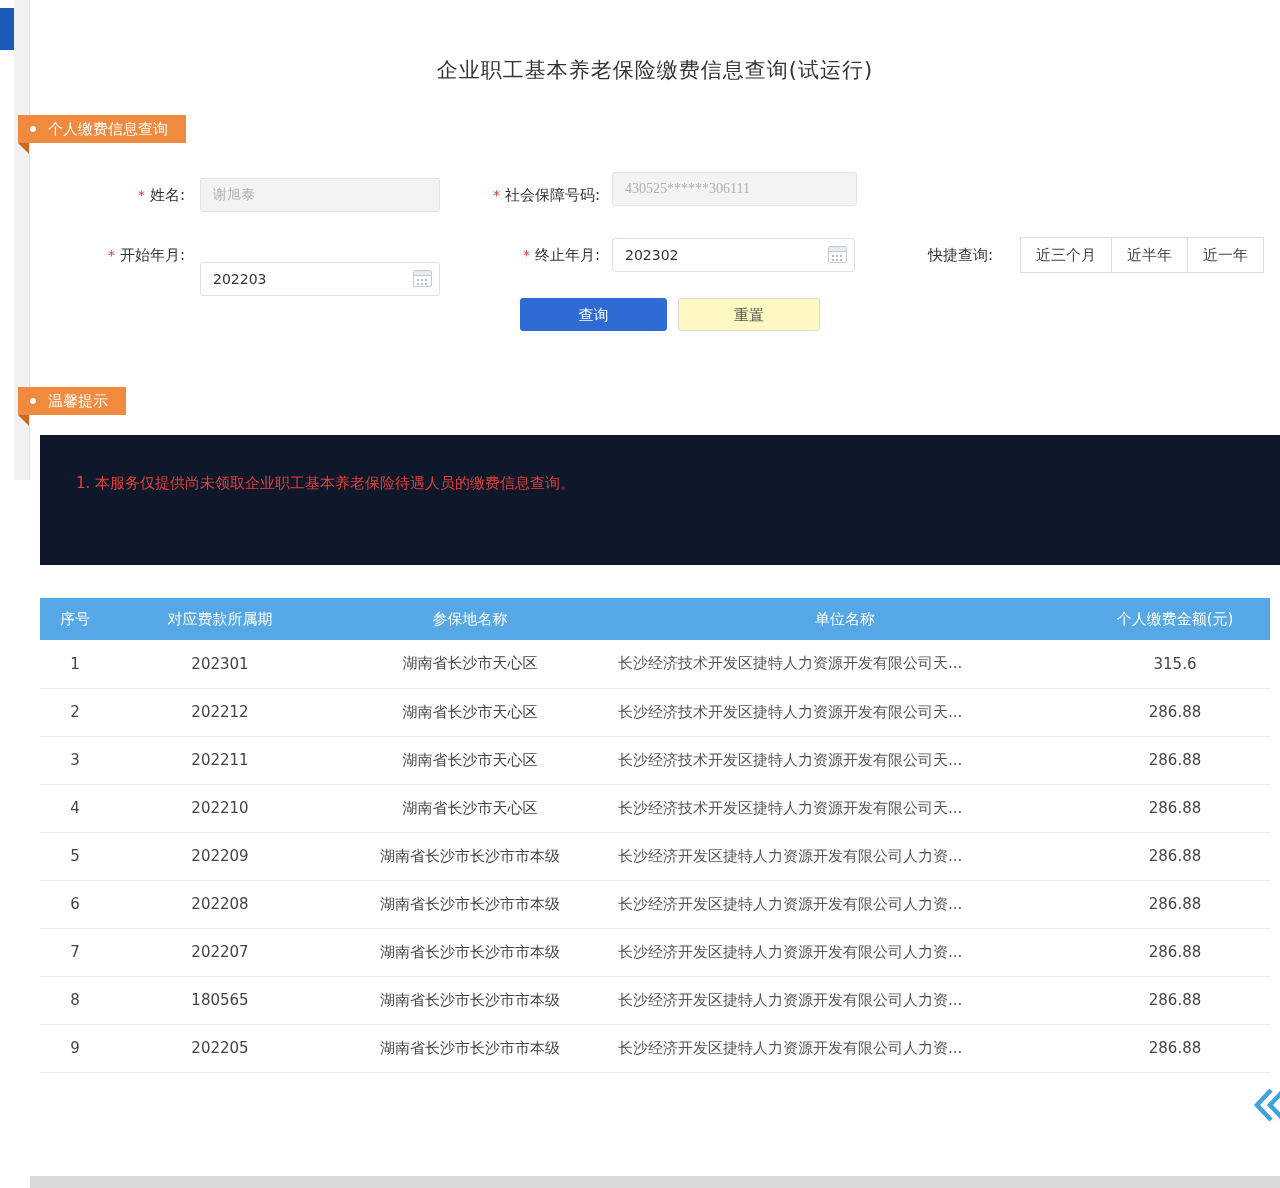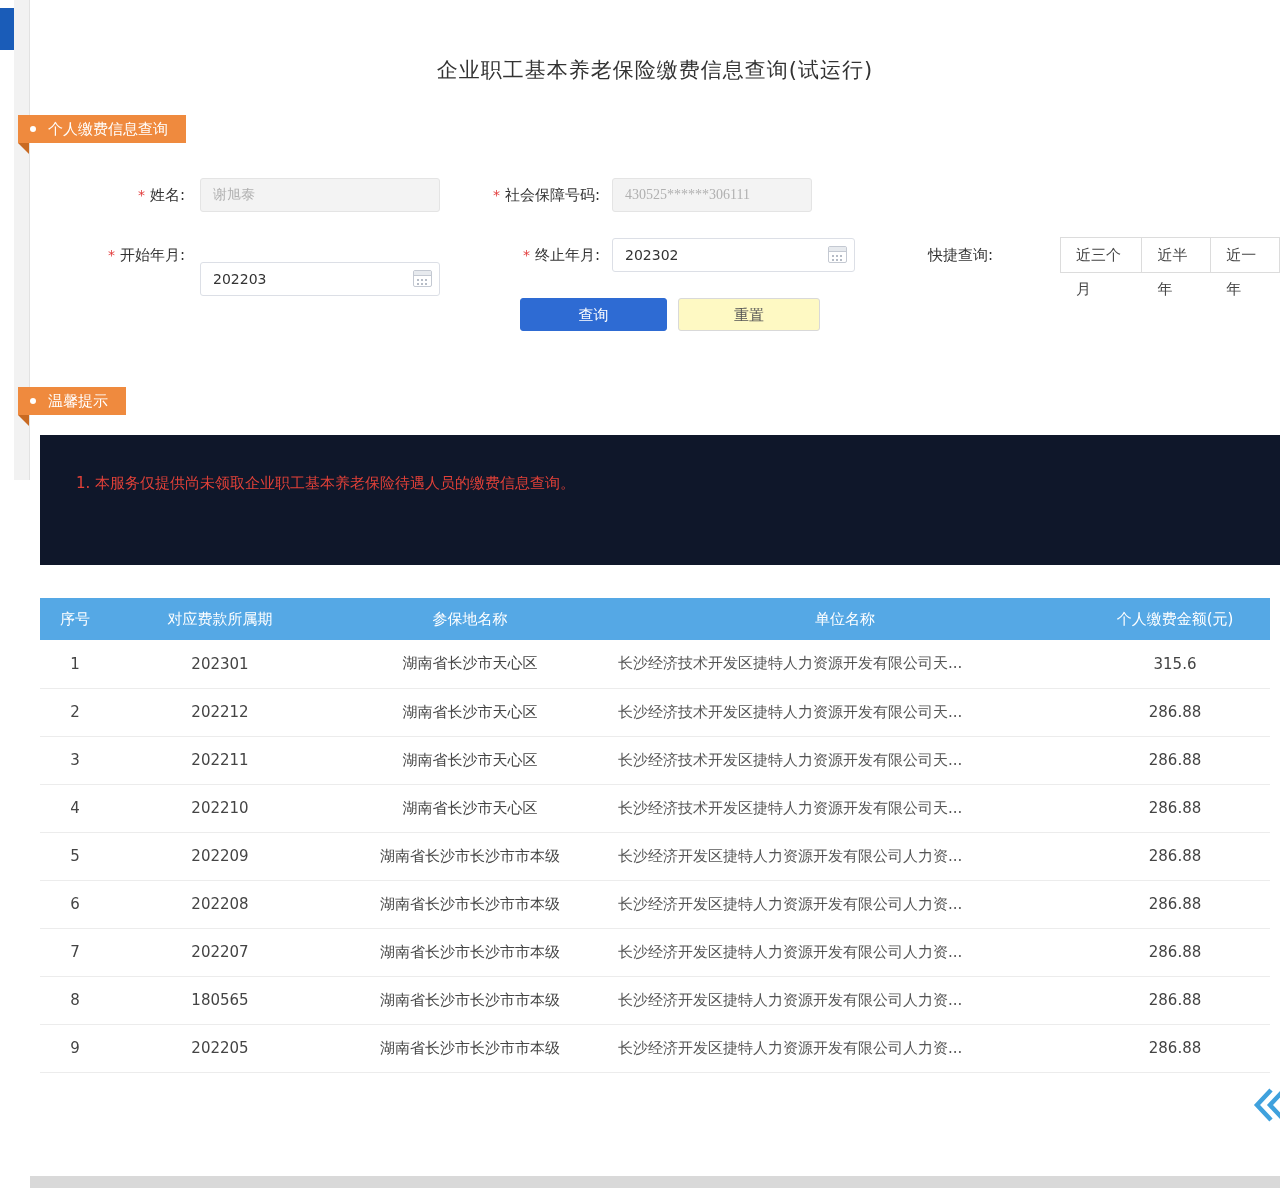--- a/index.html
+++ b/index.html
@@ -79,42 +79,42 @@
 <div class="abs f-label" style="left:30px; top:178px; width:155px;">
   <span class="req">*</span><span>姓名:</span>
 </div>
 <div class="abs inp-wrap" style="left:200px; top:178px; width:240px;">
   <input class="inp disabled" readonly="" value="谢旭泰" style="">
 </div>
 
 <div class="abs f-label" style="left:440px; top:178px; width:160px;">
   <span class="req">*</span><span>社会保障号码:</span>
 </div>
-<div class="abs inp-wrap" style="left:612px; top:178px; width:200px;">
+<div class="abs inp-wrap" style="left:612px; top:172px; width:245px;">
   <input class="inp disabled" readonly="" value="430525******306111" style="">
 </div>
 
 <div class="abs f-label" style="left:30px; top:238px; width:155px;">
   <span class="req">*</span><span>开始年月:</span>
 </div>
 <div class="abs inp-wrap" style="left:200px; top:238px; width:240px;margin-top:24px;">
   <input class="inp" value="202203" style="">
   <span class="cal"></span>
 </div>
 
 <div class="abs f-label" style="left:440px; top:238px; width:160px;">
   <span class="req">*</span><span>终止年月:</span>
 </div>
 <div class="abs inp-wrap" style="left:612px; top:238px; width:243px;">
   <input class="inp" value="202302" style="">
   <span class="cal"></span>
 </div>
 
 <div class="abs quick-label" style="left:928px; top:237px;text-align:right;">快捷查询:</div>
-<div class="abs quick-group" style="left:1060px; top:237px;">
+<div class="abs quick-group" style="left:1020px; top:237px;">
   <div class="quick-btn">近三个月</div>
   <div class="quick-btn">近半年</div>
   <div class="quick-btn">近一年</div>
 </div>
 
 <div class="abs btn btn-primary" style="left:520px; top:298px; width:147px;">查询</div>
 <div class="abs btn btn-plain" style="left:678px; top:298px; width:142px;">重置</div>
 
 <div class="abs" style="left:18px; top:387px;">
   <div class="ribbon">

